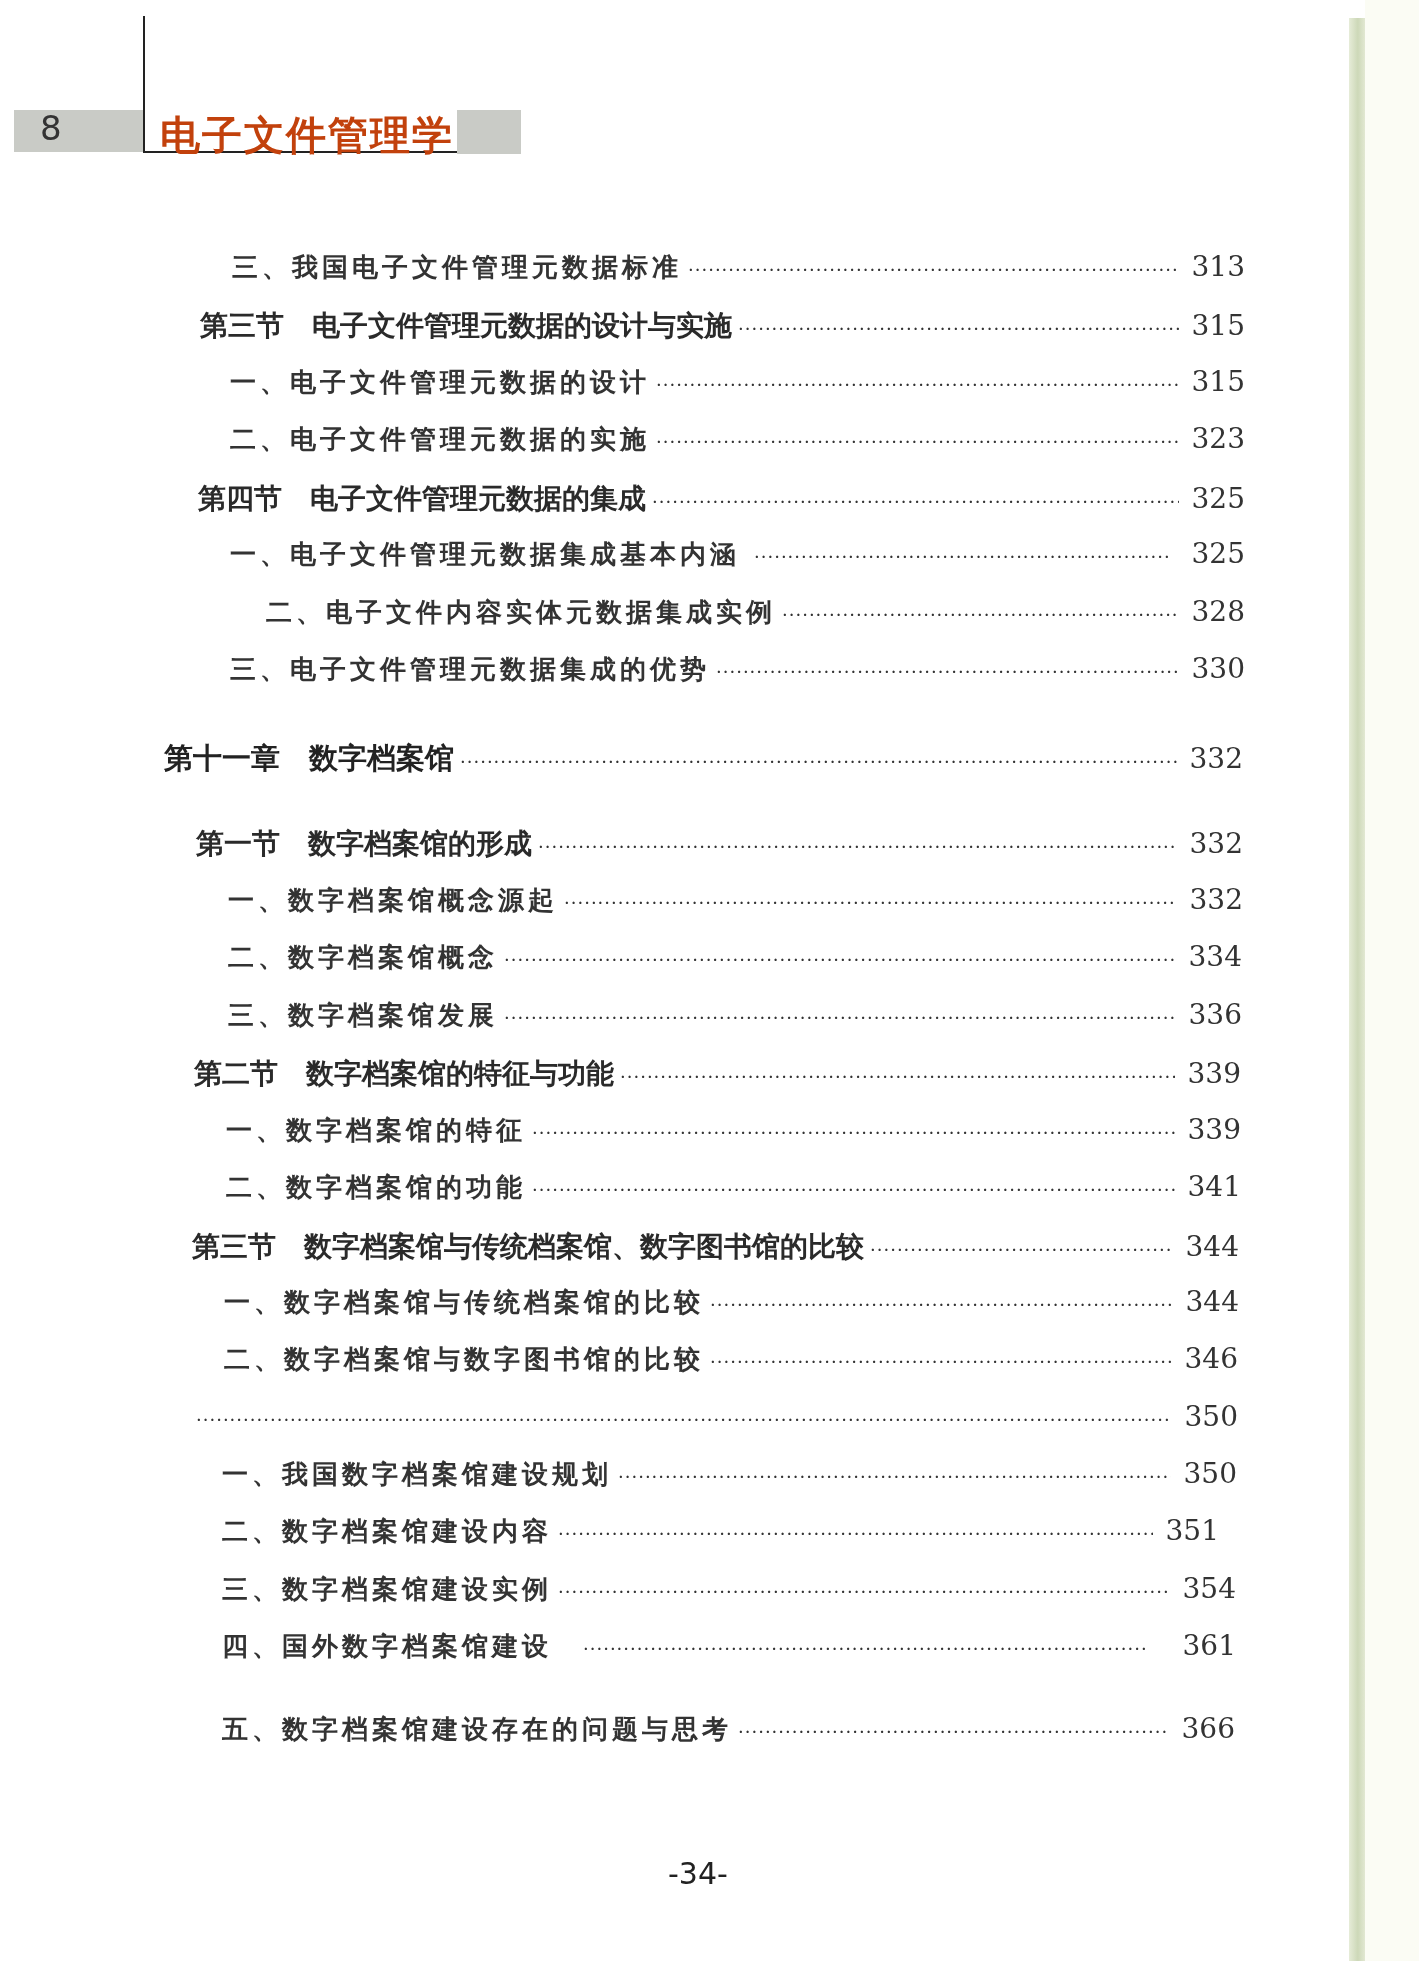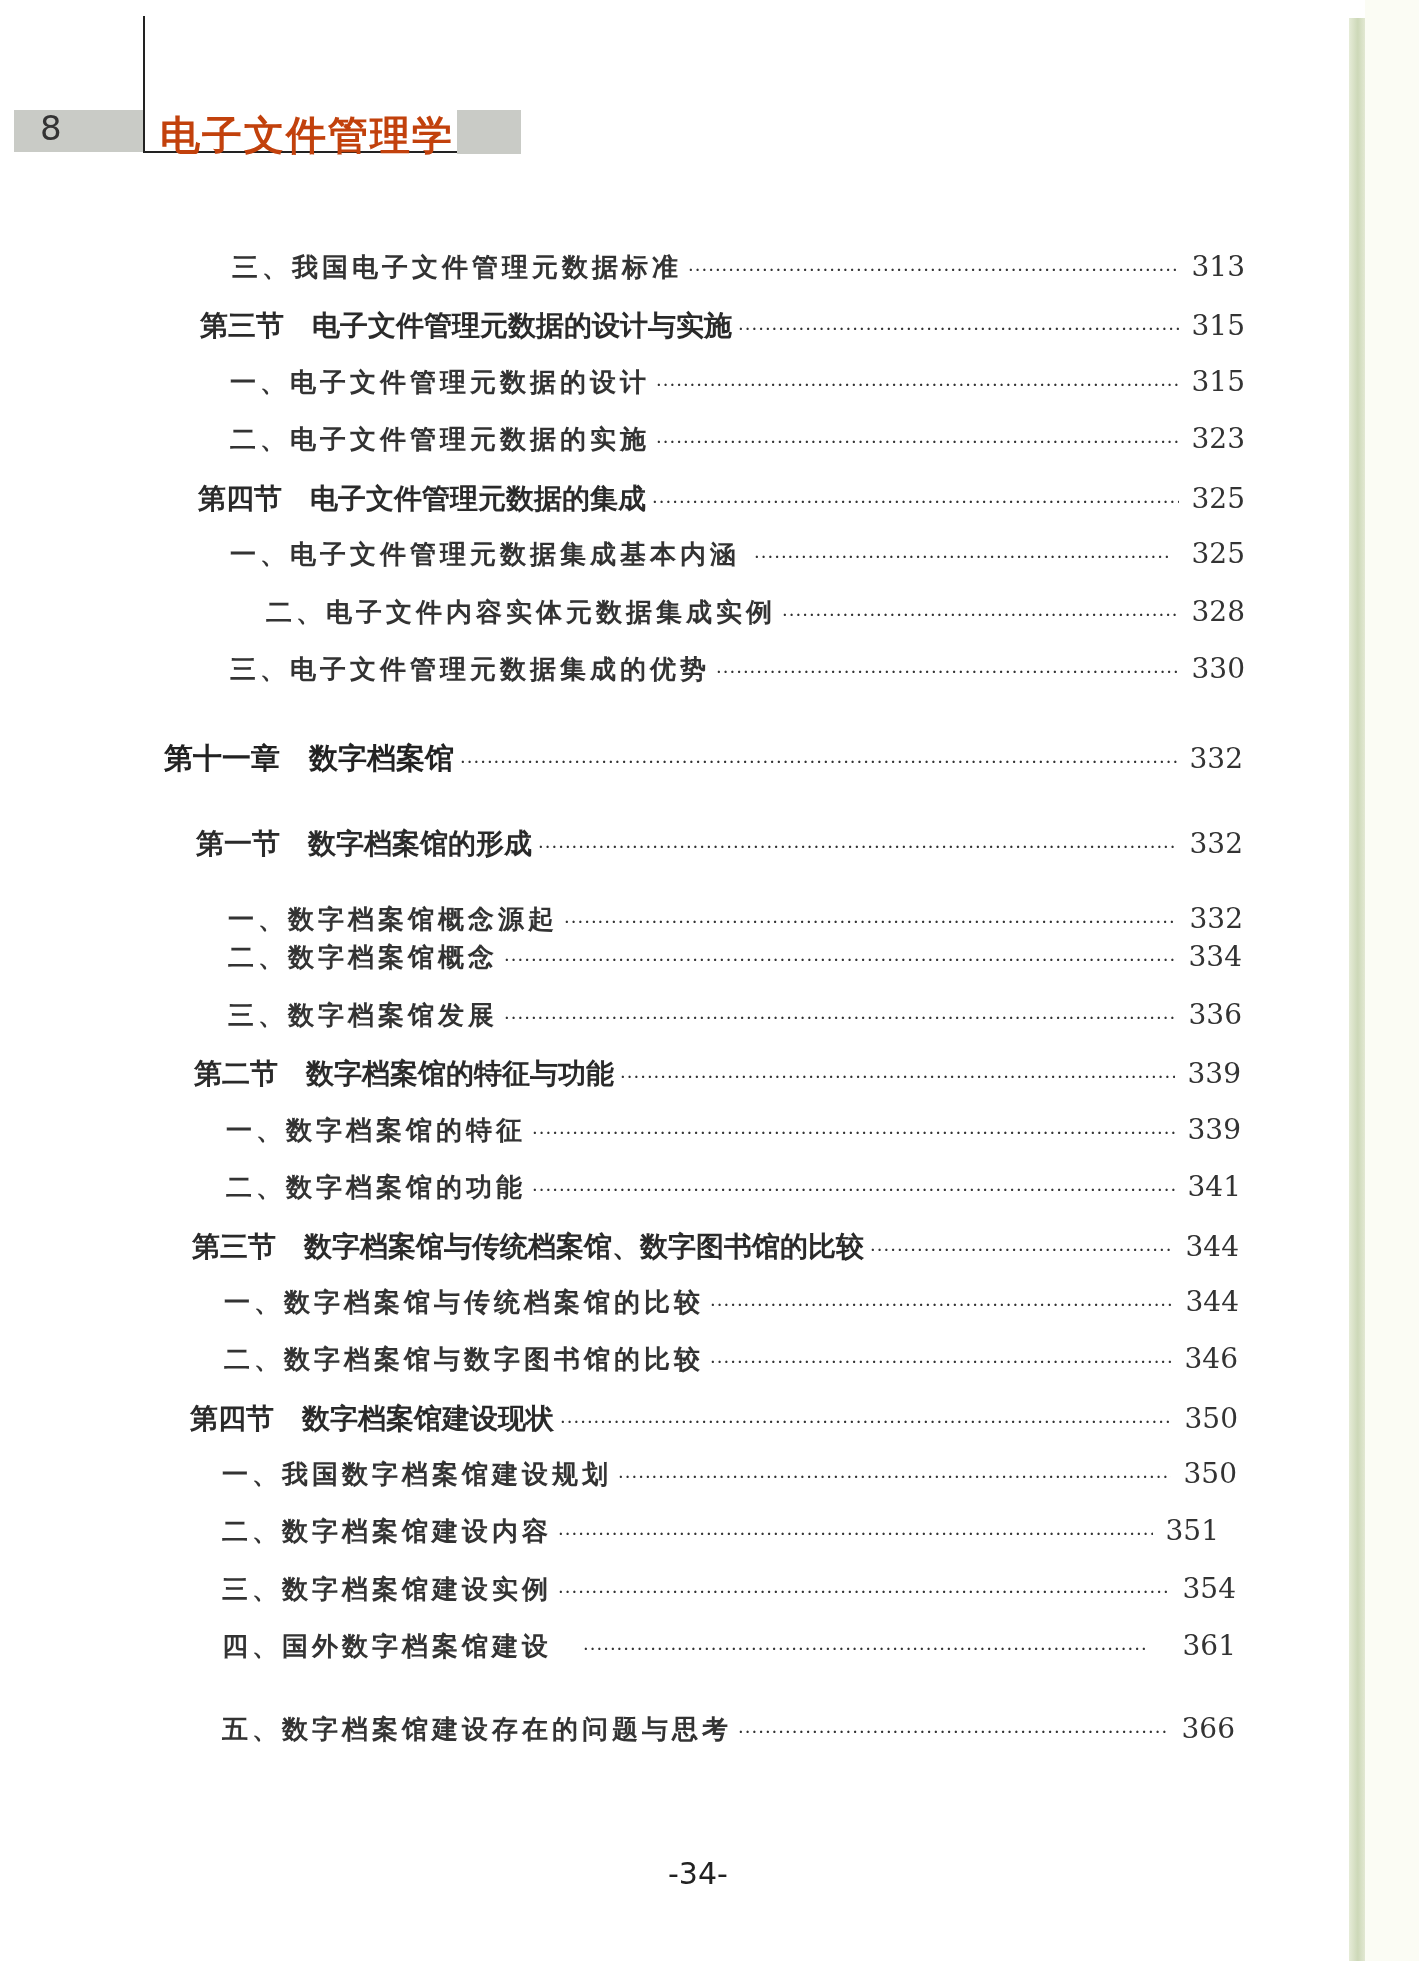--- a/index.html
+++ b/index.html
@@ -120,21 +120,21 @@
   <div class="toc-row lvl-chapter" style="left:164px; right:176px; top:739px;">
     <span class="title">第十一章　数字档案馆</span>
     <span class="leader"></span>
     <span class="pg">332</span>
   </div>
   <div class="toc-row lvl-section" style="left:196px; right:176px; top:825px;">
     <span class="title">第一节　数字档案馆的形成</span>
     <span class="leader"></span>
     <span class="pg">332</span>
   </div>
-  <div class="toc-row lvl-item" style="left:228px; right:176px; top:902px;">
+  <div class="toc-row lvl-item" style="left:228px; right:176px; top:883px;">
     <span class="title">一、数字档案馆概念源起</span>
     <span class="leader"></span>
     <span class="pg">332</span>
   </div>
   <div class="toc-row lvl-item" style="left:228px; right:177px; top:940px;">
     <span class="title">二、数字档案馆概念</span>
     <span class="leader"></span>
     <span class="pg">334</span>
   </div>
   <div class="toc-row lvl-item" style="left:228px; right:177px; top:998px;">
@@ -166,21 +166,20 @@
     <span class="title">一、数字档案馆与传统档案馆的比较</span>
     <span class="leader"></span>
     <span class="pg">344</span>
   </div>
   <div class="toc-row lvl-item" style="left:224px; right:181px; top:1342px;">
     <span class="title">二、数字档案馆与数字图书馆的比较</span>
     <span class="leader"></span>
     <span class="pg">346</span>
   </div>
   <div class="toc-row lvl-section" style="left:190px; right:181px; top:1400px;">
-    <span class="title">第四节　数字档案馆建设现状</span>
     <span class="leader"></span>
     <span class="pg">350</span>
   </div>
   <div class="toc-row lvl-item" style="left:222px; right:182px; top:1457px;">
     <span class="title">一、我国数字档案馆建设规划</span>
     <span class="leader"></span>
     <span class="pg">350</span>
   </div>
   <div class="toc-row lvl-item" style="left:222px; right:200px; top:1514px;">
     <span class="title">二、数字档案馆建设内容</span>

